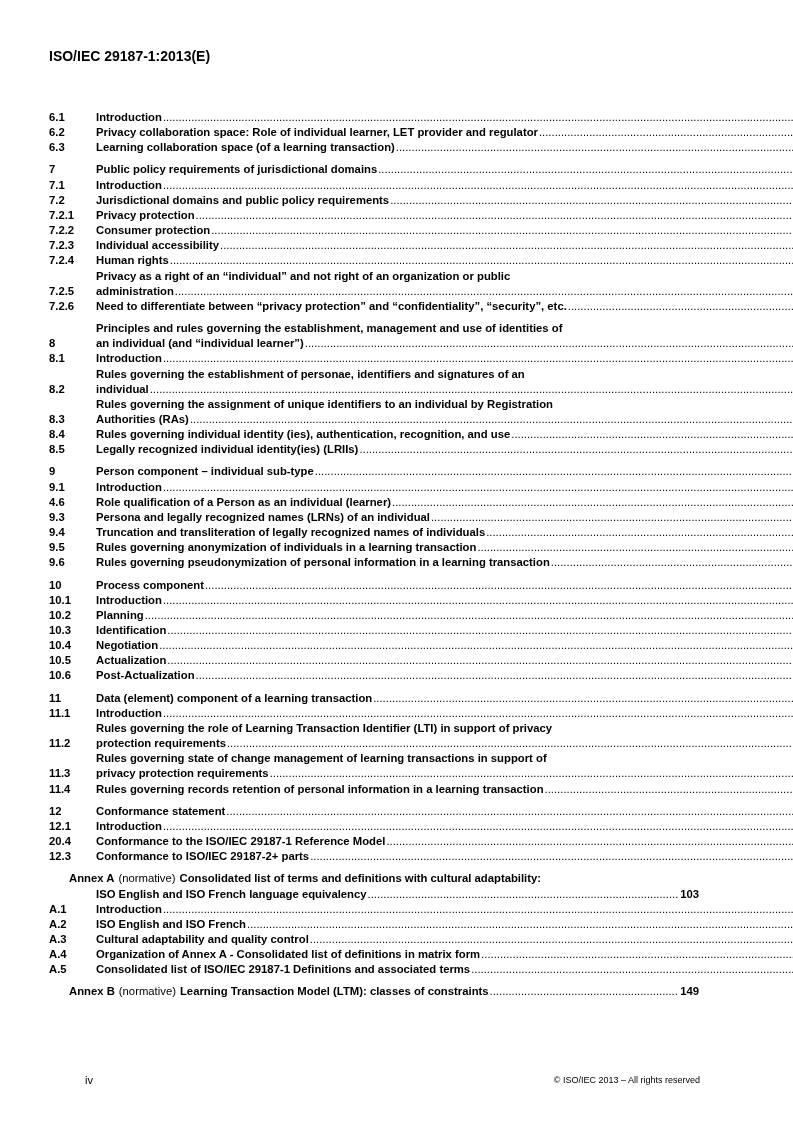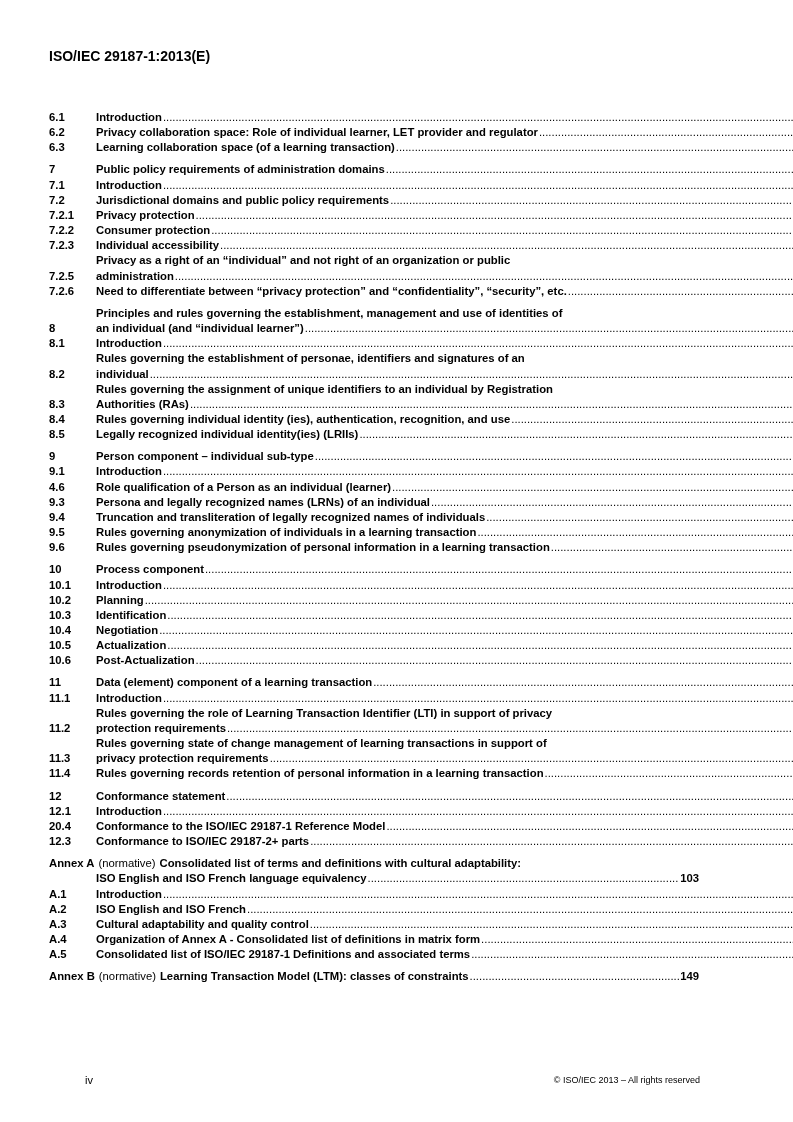--- a/index.html
+++ b/index.html
@@ -21,21 +21,21 @@
     .toc-title { white-space: nowrap; }
     .toc-leader {
       flex: 1; overflow: hidden; white-space: nowrap; margin: 0 1px;
       font-weight: normal; letter-spacing: 0;
     }
     .toc-leader::before {
       content: "........................................................................................................................................................................................................................................................................................";
     }
     .toc-page { white-space: nowrap; text-align: right; }
     .annex-row { display: flex; flex-direction: column; }
-    .annex-first { display: flex; align-items: flex-end; }
+    .annex-first { display: flex; align-items: flex-end; margin-left: 20px; }
     .annex-label { white-space: nowrap; }
     .annex-normative { font-weight: normal; margin: 0 4px 0 4px; }
     .annex-cont { display: flex; align-items: center; padding-left: 47px; }
     .footer-left {
       position: absolute; left: 49px; top: 1074px;
       font-family: "Liberation Sans", sans-serif; font-size: 11px; margin-left: 36px;
     }
     .footer-right {
       position: absolute; right: 93px; top: 1075px;
       font-family: "Liberation Sans", sans-serif; font-size: 9px;
@@ -74,21 +74,21 @@
             <span class="toc-leader"></span>
           </div>
         </div>
       </div>
     </div>
     <div class="toc-group">
       <div class="toc-row">
         <div class="toc-num">7</div>
         <div class="toc-body">
           <div class="toc-line">
-            <span class="toc-title">Public policy requirements of administration domains</span>
+            <span class="toc-title">Public policy requirements of jurisdictional domains</span>
             <span class="toc-leader"></span>
           </div>
         </div>
       </div>
       <div class="toc-row">
         <div class="toc-num">7.1</div>
         <div class="toc-body">
           <div class="toc-line">
             <span class="toc-title">Introduction</span>
             <span class="toc-leader"></span>
@@ -120,20 +120,29 @@
             <span class="toc-title">Consumer protection</span>
             <span class="toc-leader"></span>
           </div>
         </div>
       </div>
       <div class="toc-row">
         <div class="toc-num">7.2.3</div>
         <div class="toc-body">
           <div class="toc-line">
             <span class="toc-title">Individual accessibility</span>
+            <span class="toc-leader"></span>
+          </div>
+        </div>
+      </div>
+      <div class="toc-row">
+        <div class="toc-num">7.2.4</div>
+        <div class="toc-body">
+          <div class="toc-line">
+            <span class="toc-title">Human rights</span>
             <span class="toc-leader"></span>
           </div>
         </div>
       </div>
       <div class="toc-row">
         <div class="toc-num">7.2.5</div>
         <div class="toc-body">
           <div class="toc-line">
             <span class="toc-title">Privacy as a right of an “individual” and not right of an organization or public</span>
           </div>

